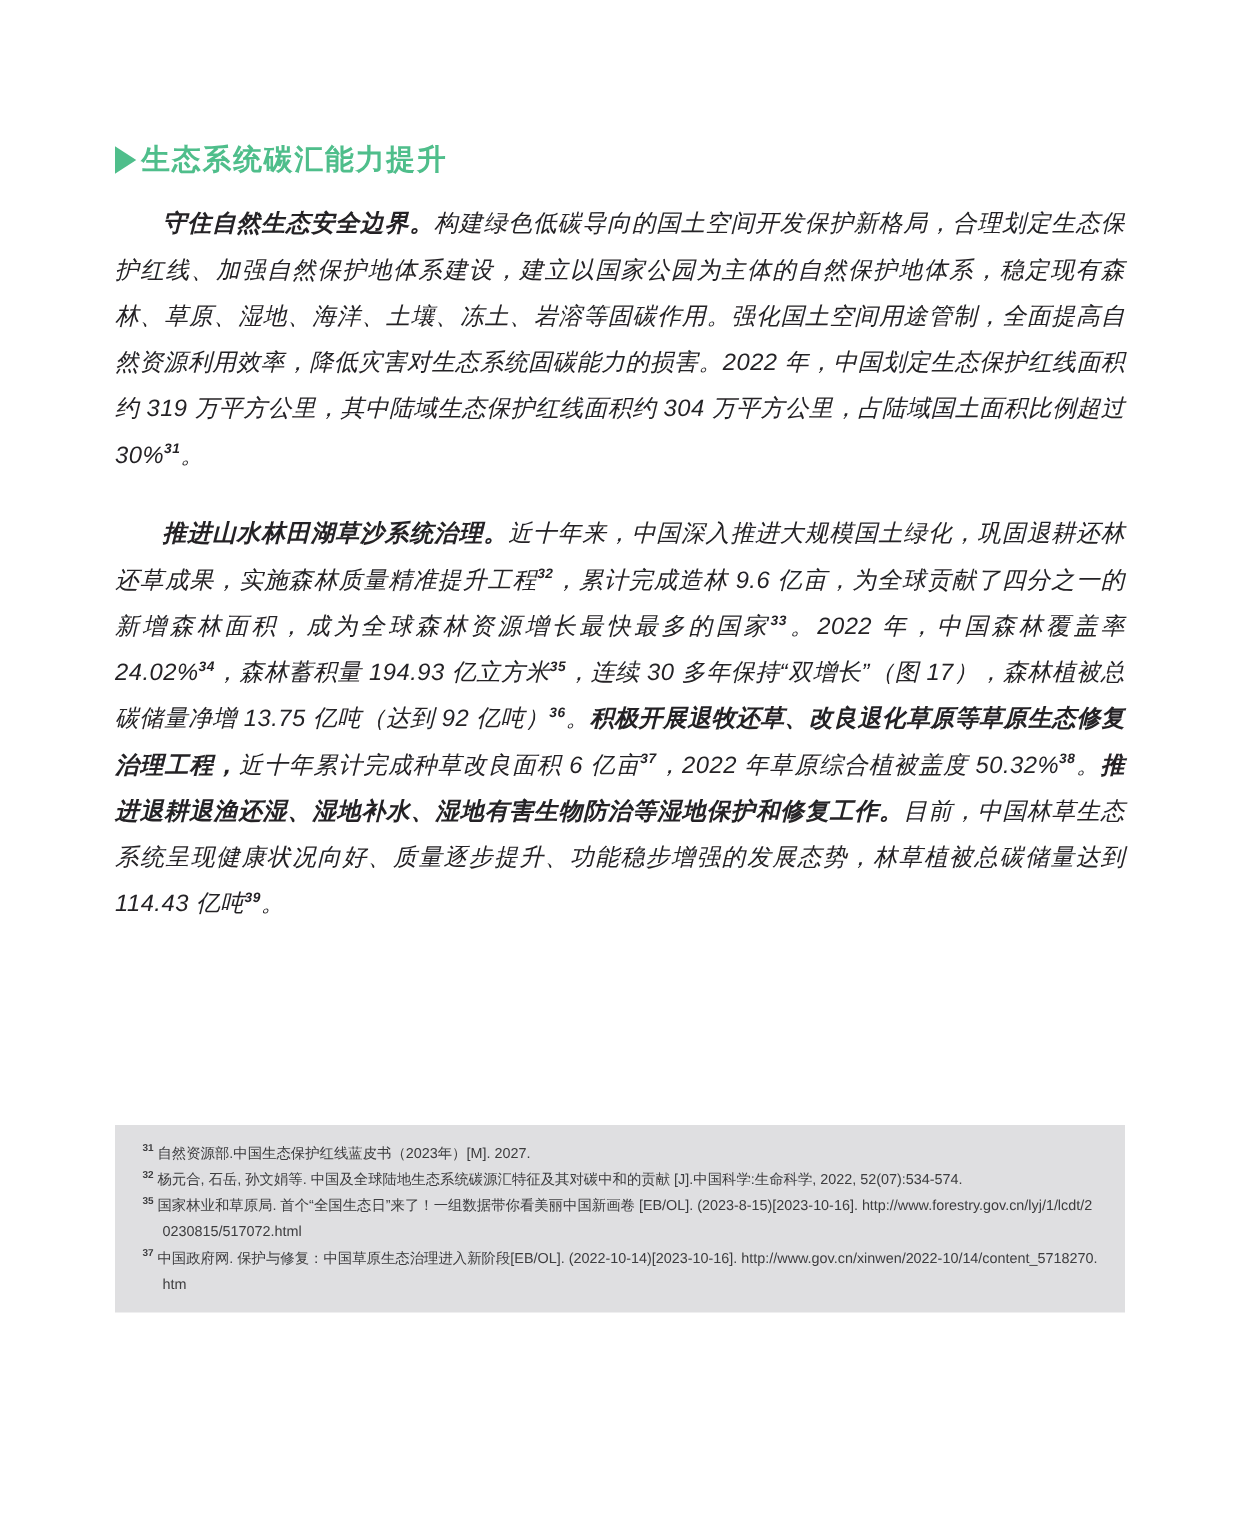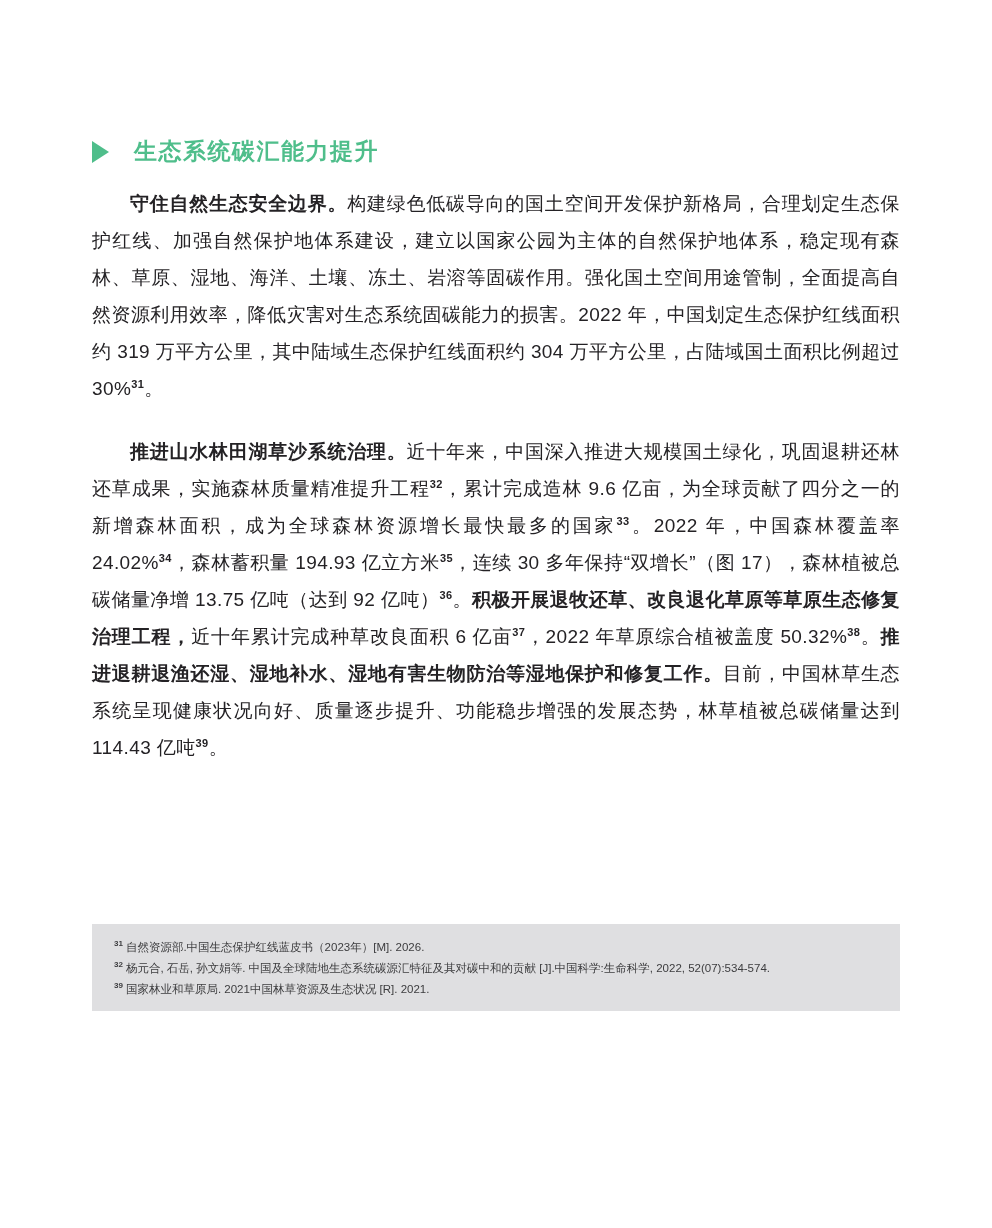--- a/index.html
+++ b/index.html
@@ -14,41 +14,41 @@
   .page{
     position:relative;
     width:992px;height:1228px;
     background:#ffffff;
     font-family:"Liberation Sans","DejaVu Sans",sans-serif;
     color:var(--ink);
     padding:112px 92px 0 92px;
     overflow:hidden;
   }
   .section-heading{
-    display:flex;align-items:center;gap:25px;
+    display:flex;align-items:center;gap:4px;
     margin-bottom:18px;
-    margin-top:24px;
   }
   .tri{
     width:0;height:0;
     border-left:17px solid var(--green);
     border-top:11px solid transparent;
     border-bottom:11px solid transparent;
     flex:0 0 auto;
   }
   .heading-text{
     font-size:23px;font-weight:bold;color:var(--green);
     letter-spacing:1.5px;
   }
   .body-text{width:100%;}
   .para{
     font-size:19px;line-height:37px;
     text-align:justify;text-indent:2em;
     margin-bottom:26px;
     letter-spacing:0.4px;
+    font-style:italic;
   }
   .para .b{font-weight:bold;}
   .para sup{
     font-size:11px;font-weight:bold;
     vertical-align:super;line-height:0;
   }
   .footnotes{
     margin-top:158px;
     background:var(--fn-bg);
     color:var(--fn-ink);
@@ -74,18 +74,19 @@
     <span class="tri"></span>
     <h1 class="heading-text">生态系统碳汇能力提升</h1>
   </div>
 
   <div class="body-text" id="paragraphs-container">
       <p class="para"><span class="b">守住自然生态安全边界。</span><span>构建绿色低碳导向的国土空间开发保护新格局，合理划定生态保护红线、加强自然保护地体系建设，建立以国家公园为主体的自然保护地体系，稳定现有森林、草原、湿地、海洋、土壤、冻土、岩溶等固碳作用。强化国土空间用途管制，全面提高自然资源利用效率，降低灾害对生态系统固碳能力的损害。2022 年，中国划定生态保护红线面积约 319 万平方公里，其中陆域生态保护红线面积约 304 万平方公里，占陆域国土面积比例超过 30%</span><sup>31</sup><span>。</span></p>
       <p class="para"><span class="b">推进山水林田湖草沙系统治理。</span><span>近十年来，中国深入推进大规模国土绿化，巩固退耕还林还草成果，实施森林质量精准提升工程</span><sup>32</sup><span>，累计完成造林 9.6 亿亩，为全球贡献了四分之一的新增森林面积，成为全球森林资源增长最快最多的国家</span><sup>33</sup><span>。2022 年，中国森林覆盖率 24.02%</span><sup>34</sup><span>，森林蓄积量 194.93 亿立方米</span><sup>35</sup><span>，连续 30 多年保持“双增长”（图 17），森林植被总碳储量净增 13.75 亿吨（达到 92 亿吨）</span><sup>36</sup><span>。</span><span class="b">积极开展退牧还草、改良退化草原等草原生态修复治理工程，</span><span>近十年累计完成种草改良面积 6 亿亩</span><sup>37</sup><span>，2022 年草原综合植被盖度 50.32%</span><sup>38</sup><span>。</span><span class="b">推进退耕退渔还湿、湿地补水、湿地有害生物防治等湿地保护和修复工作。</span><span>目前，中国林草生态系统呈现健康状况向好、质量逐步提升、功能稳步增强的发展态势，林草植被总碳储量达到 114.43 亿吨</span><sup>39</sup><span>。</span></p>
     </div>
 
   <div class="footnotes" id="footnotes-container">
-      <div class="footnote"><sup>31</sup><span>自然资源部.中国生态保护红线蓝皮书（2023年）[M]. 2026.</span></div>
+      <div class="footnote"><sup>31</sup><span>自然资源部.中国生态保护红线蓝皮书（2023年）[M]. 2027.</span></div>
       <div class="footnote"><sup>32</sup><span>杨元合, 石岳, 孙文娟等. 中国及全球陆地生态系统碳源汇特征及其对碳中和的贡献 [J].中国科学:生命科学, 2022, 52(07):534-574.</span></div>
-      <div class="footnote"><sup>39</sup><span>国家林业和草原局. 2021中国林草资源及生态状况 [R]. 2021.</span></div>
+      <div class="footnote"><sup>35</sup><span>国家林业和草原局. 首个“全国生态日”来了！一组数据带你看美丽中国新画卷 [EB/OL]. (2023-8-15)[2023-10-16]. http://www.forestry.gov.cn/lyj/1/lcdt/20230815/517072.html</span></div>
+      <div class="footnote"><sup>37</sup><span>中国政府网. 保护与修复：中国草原生态治理进入新阶段[EB/OL]. (2022-10-14)[2023-10-16]. http://www.gov.cn/xinwen/2022-10/14/content_5718270.htm</span></div>
     </div>
 
 </div>
 
 </body></html>

